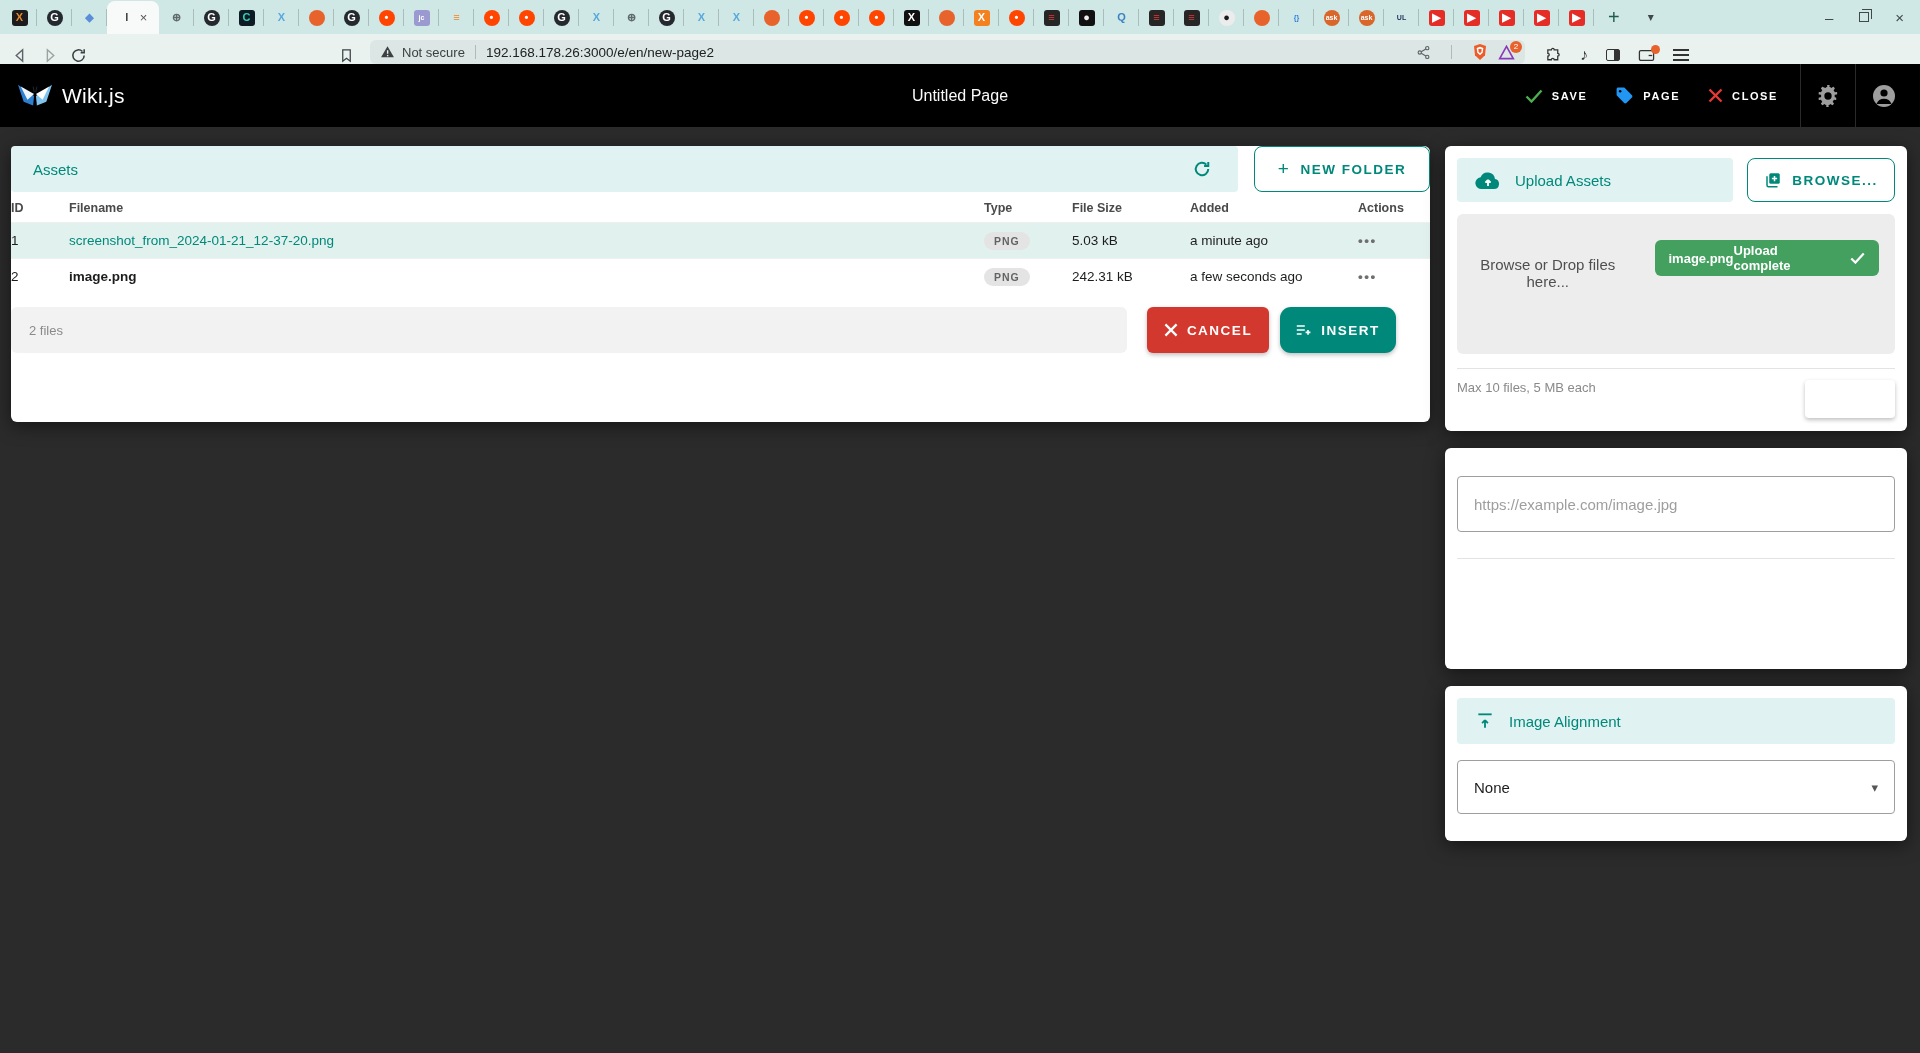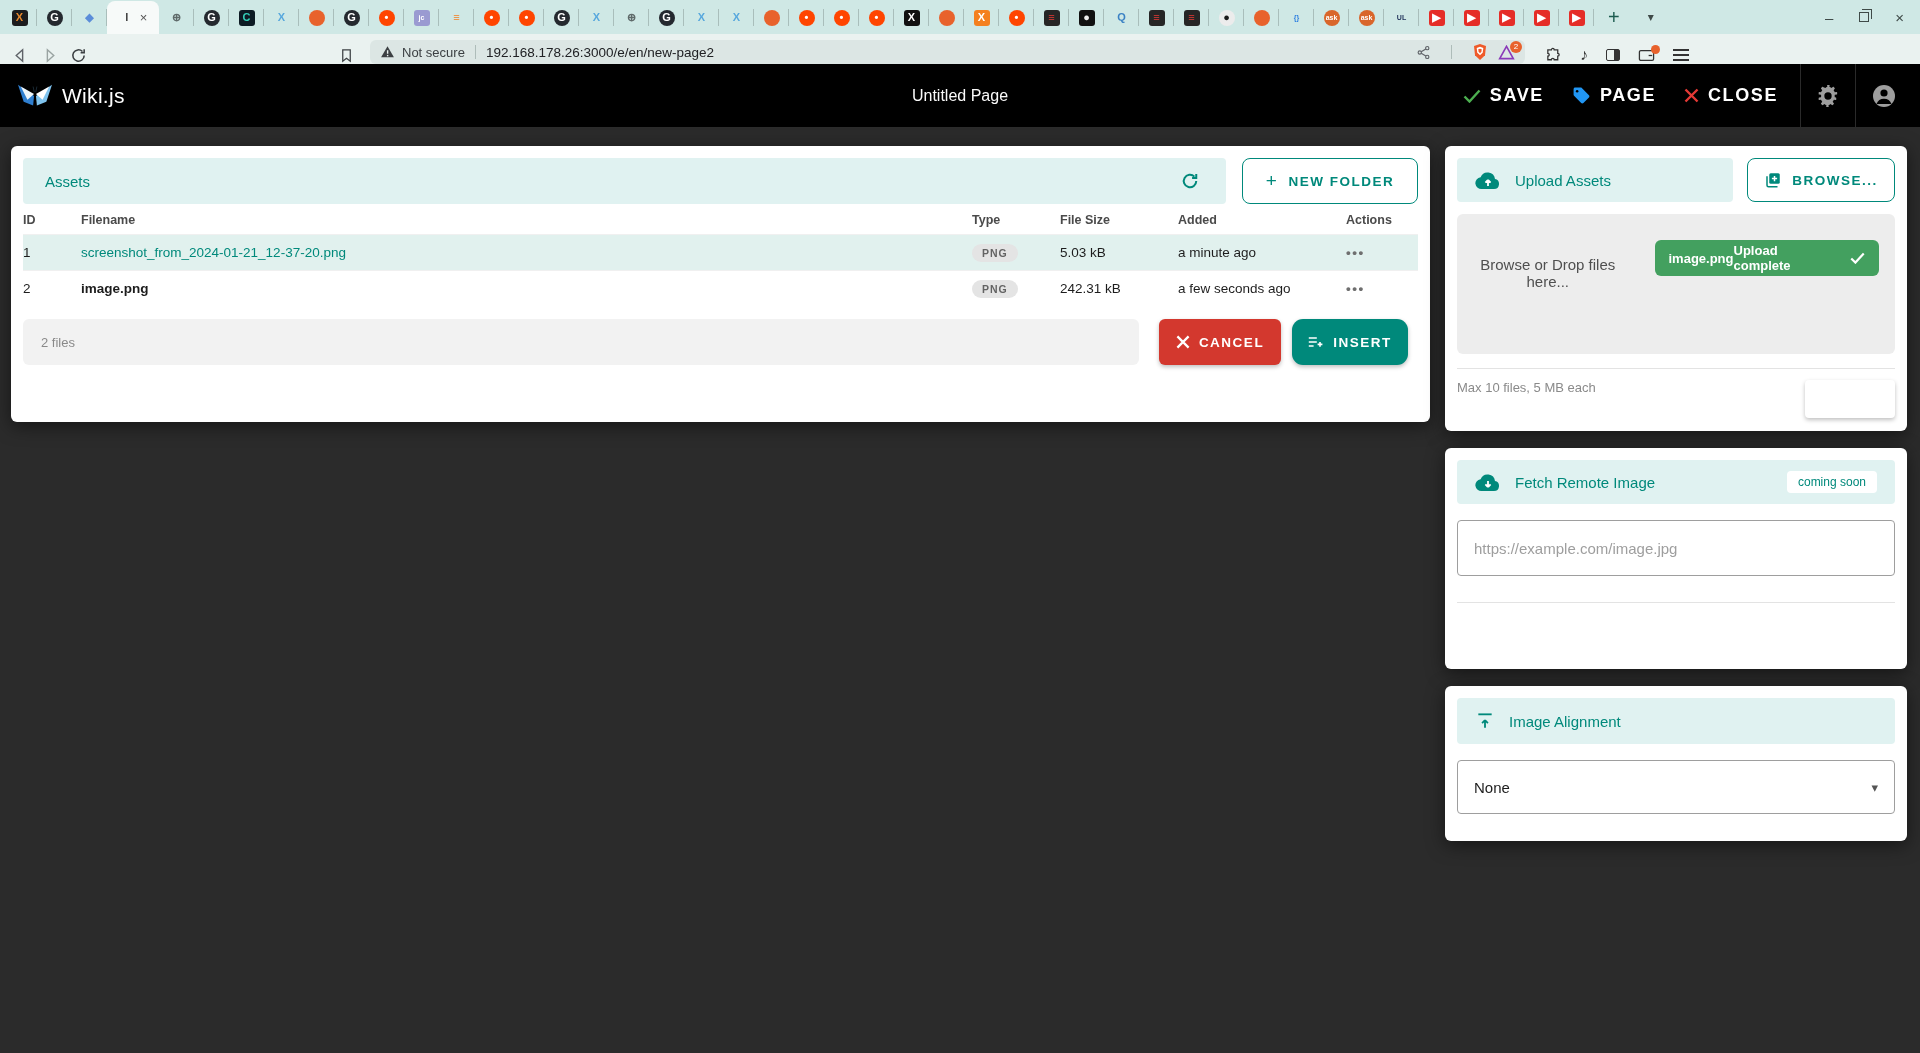--- a/index.html
+++ b/index.html
@@ -46,29 +46,29 @@
   .wallet-ic { position:relative; cursor:pointer; }
   .wallet-dot { position:absolute; top:-3px; right:-5px; width:9px; height:9px; border-radius:50%; background:#e8622c; }
 
   
   .appbar { height:63px; background:#000; display:flex; align-items:center; padding:0 16px; color:#fff; }
   .logo { width:38px; height:34px; margin-right:8px; }
   .apptitle { font-size:21px; font-weight:400; letter-spacing:.3px; }
   .pagetitle { position:absolute; left:50%; transform:translateX(-50%); font-size:16px; color:#fafafa; }
   .appbar { position:relative; }
   .appbar-actions { margin-left:auto; display:flex; align-items:center; }
-  .abtn { display:flex; align-items:center; gap:9px; color:#fff; font-size:18px; font-weight:600;
+  .abtn { display:flex; align-items:center; gap:9px; color:#fff; font-size:11px; font-weight:600;
           letter-spacing:1.6px; padding:10px 14px; cursor:pointer; border-radius:4px; }
   .appbar-sep { width:1px; height:63px; background:#2a2a2a; margin:0 8px; }
   .iconbtn { padding:8px; display:flex; cursor:pointer; }
 
   
   .content { position:relative; height:927px; background:#2b2b2b; }
   .card { position:absolute; background:#fff; border-radius:6px; box-shadow:0 4px 18px rgba(0,0,0,.5); }
-  .assets-card { left:11px; top:19px; width:1419px; height:276px; padding:12px; }
+  .assets-card { left:11px; top:19px; width:1419px; height:276px; }
   .panel-head { display:flex; }
   .teal-bar { flex:1; height:46px; background:#e0f2f1; border-radius:4px; display:flex; align-items:center; padding:0 22px; }
   .teal-bar .ptitle { color:#00897b; font-size:15px; }
   .refresh-btn { margin-left:auto; display:flex; cursor:pointer; padding:4px; }
   .btn-outline { border:1px solid #00897b; color:#00897b; border-radius:8px; background:#fff;
       display:flex; align-items:center; justify-content:center; gap:10px; font-size:13.5px; font-weight:600;
       letter-spacing:1.5px; cursor:pointer; }
   .newfolder { width:176px; height:46px; margin-left:16px; }
   .breadcrumb { font-style:italic; font-size:13.5px; color:#1d1d1d; margin:15px 0 6px 12px; }
   .atable { width:100%; font-size:13.5px; }
@@ -603,32 +603,20 @@
     <div class="side-div"></div>
     <div class="side-foot">
       <span class="limit-text">Max 10 files, 5 MB each</span>
       <div class="btn-fill upload-btn">
         <span>UPLOAD</span>
       </div>
     </div>
   </div>
 
   <div class="card side-card fetch-card">
-    <div class="side-head">
-      <div class="teal-bar" style="flex:1;">
-        <span>
-          <svg width="26" height="20" viewBox="0 0 26 20">
-              <path d="M7 19h12a5 5 0 0 0 1-9.9A7.5 7.5 0 0 0 5.6 7.2 5.5 5.5 0 0 0 7 19z" fill="#00897b"></path>
-              <path d="M13 9v6M13 15l-2.6-2.6M13 15l2.6-2.6" stroke="#fff" stroke-width="1.8" fill="none"></path>
-            </svg>
-        </span>
-        <span class="ptitle">Fetch Remote Image</span>
-        <span class="chip-soon">coming soon</span>
-      </div>
-    </div>
     <input class="url-input" type="text" placeholder="https://example.com/image.jpg" style="">
     <div class="side-div" style="margin-top:26px;"></div>
   </div>
 
   <div class="card side-card align-card">
     <div class="side-head">
       <div class="teal-bar" style="flex:1; height:46px;">
         <span>
           <svg width="20" height="20" viewBox="0 0 24 24" fill="none" stroke="#00897b" stroke-width="2.2">
               <path d="M4 4h16"></path>

